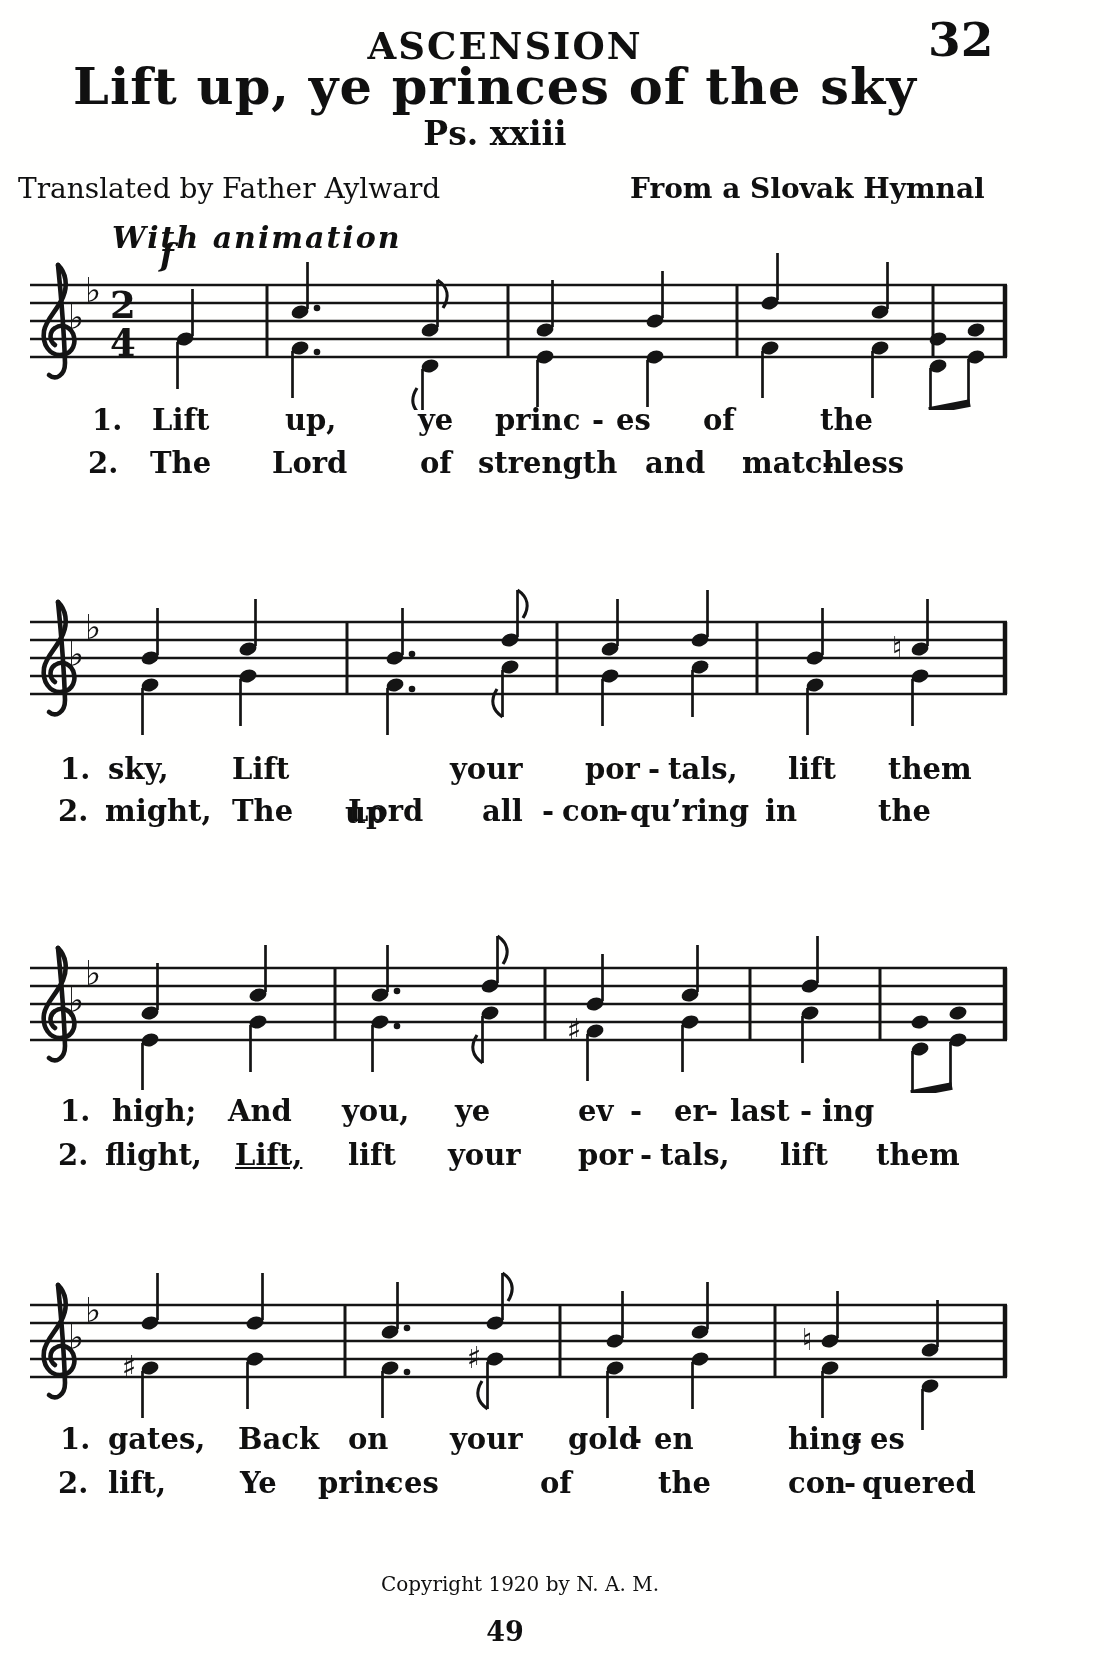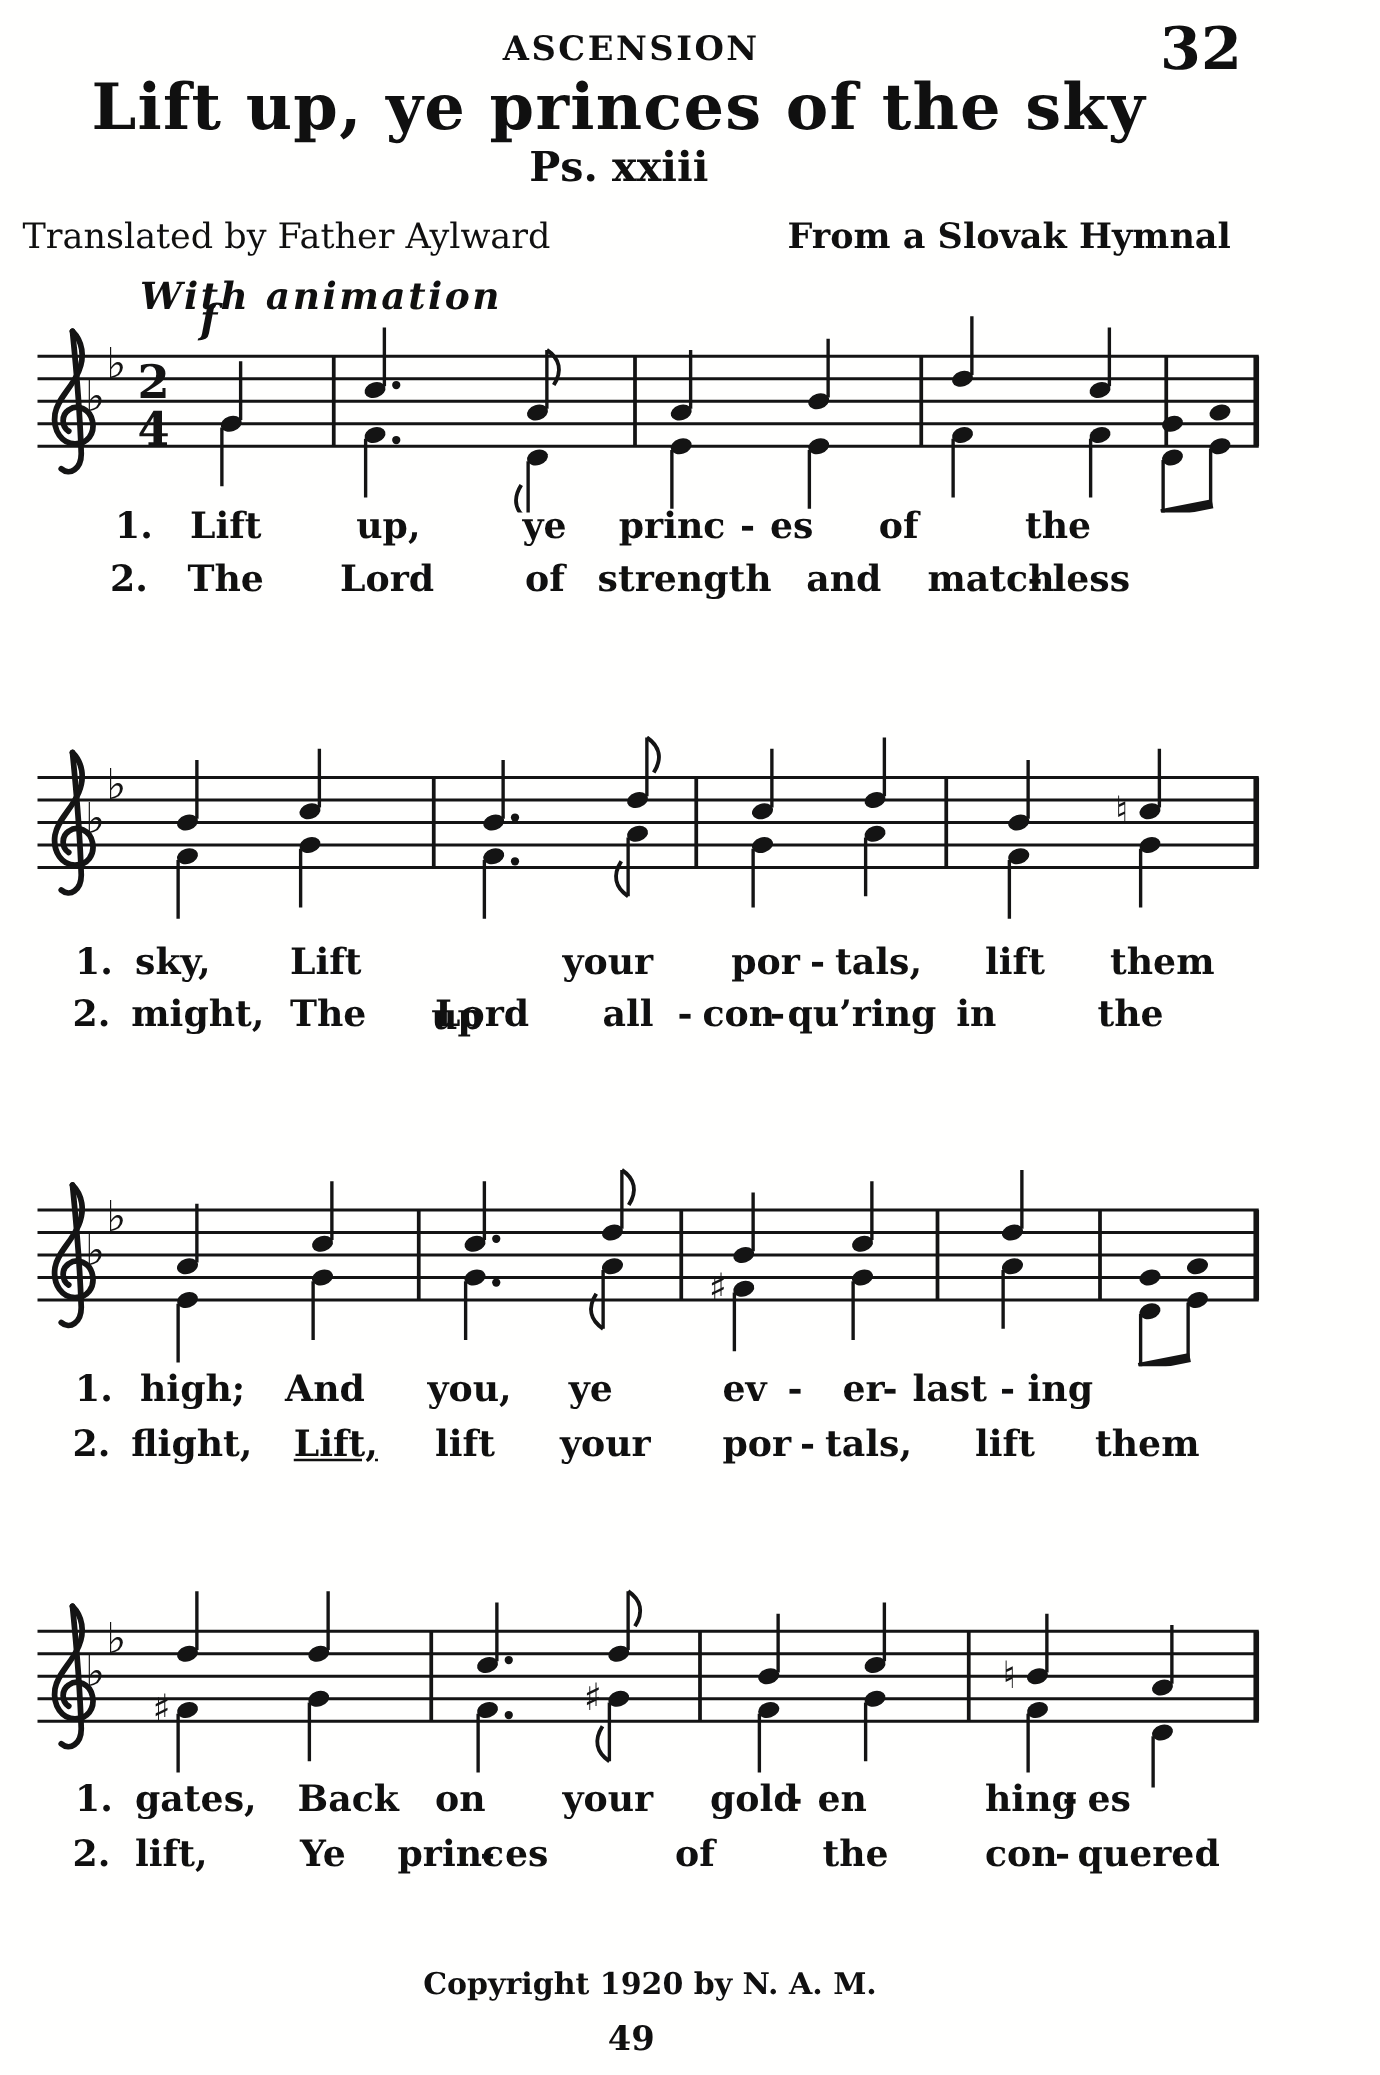--- a/index.html
+++ b/index.html
@@ -5,37 +5,37 @@
   html,body{margin:0;padding:0;background:#ffffff;}
   .page{
     position:relative;
     width:1104px;height:1660px;
     background:#fffffe;
     color:#101010;
     font-family:"DejaVu Serif", serif;
     overflow:hidden;
   }
   .abs{position:absolute;white-space:nowrap;}
-  .section-title{top:24px;left:0;width:1010px;text-align:center;font-size:27px;font-weight:700;letter-spacing:2px;}
+  .section-title{top:24px;left:0;width:1010px;text-align:center;font-size:37px;font-weight:700;letter-spacing:2px;}
   .hymn-number{top:12px;left:928px;font-size:47px;font-weight:700;}
   .main-title{top:56px;left:0;width:990px;text-align:center;font-size:51px;font-weight:700;letter-spacing:1px;}
   .subtitle{top:114px;left:0;width:990px;text-align:center;font-size:33px;font-weight:700;}
   .credit-left{top:172px;left:18px;font-size:28px;font-weight:400;}
   .credit-right{top:172px;left:630px;font-size:28px;font-weight:700;}
   .arranger{top:210px;left:698px;font-size:28px;font-weight:700;}
   .tempo{top:220px;left:112px;font-size:30px;font-weight:700;font-style:italic;letter-spacing:2px;}
   .dynamic{top:236px;left:160px;font-size:32px;font-weight:700;font-style:italic;}
   .staff-svg{position:absolute;left:0;width:1104px;height:175px;}
   #staff-1{top:235px;}
   #staff-2{top:572px;}
   #staff-3{top:918px;}
   #staff-4{top:1255px;}
   .lyrics-row{position:absolute;left:0;top:0;width:1104px;height:40px;}
   .lyrics-row span{position:absolute;top:0;font-size:29px;font-weight:700;white-space:nowrap;}
-  .copyright{top:1572px;left:0;width:1040px;text-align:center;font-size:24px;font-weight:700;}
+  .copyright{top:1572px;left:0;width:1040px;text-align:center;font-size:20px;font-weight:400;}
   .page-number{top:1616px;left:0;width:1010px;text-align:center;font-size:27px;font-weight:700;}
 </style>
 </head>
 <body>
 
 <div class="page">
 
   <div class="abs section-title">ASCENSION</div>
   <div class="abs hymn-number">32</div>
   <div class="abs main-title">Lift up, ye princes of the sky</div>

